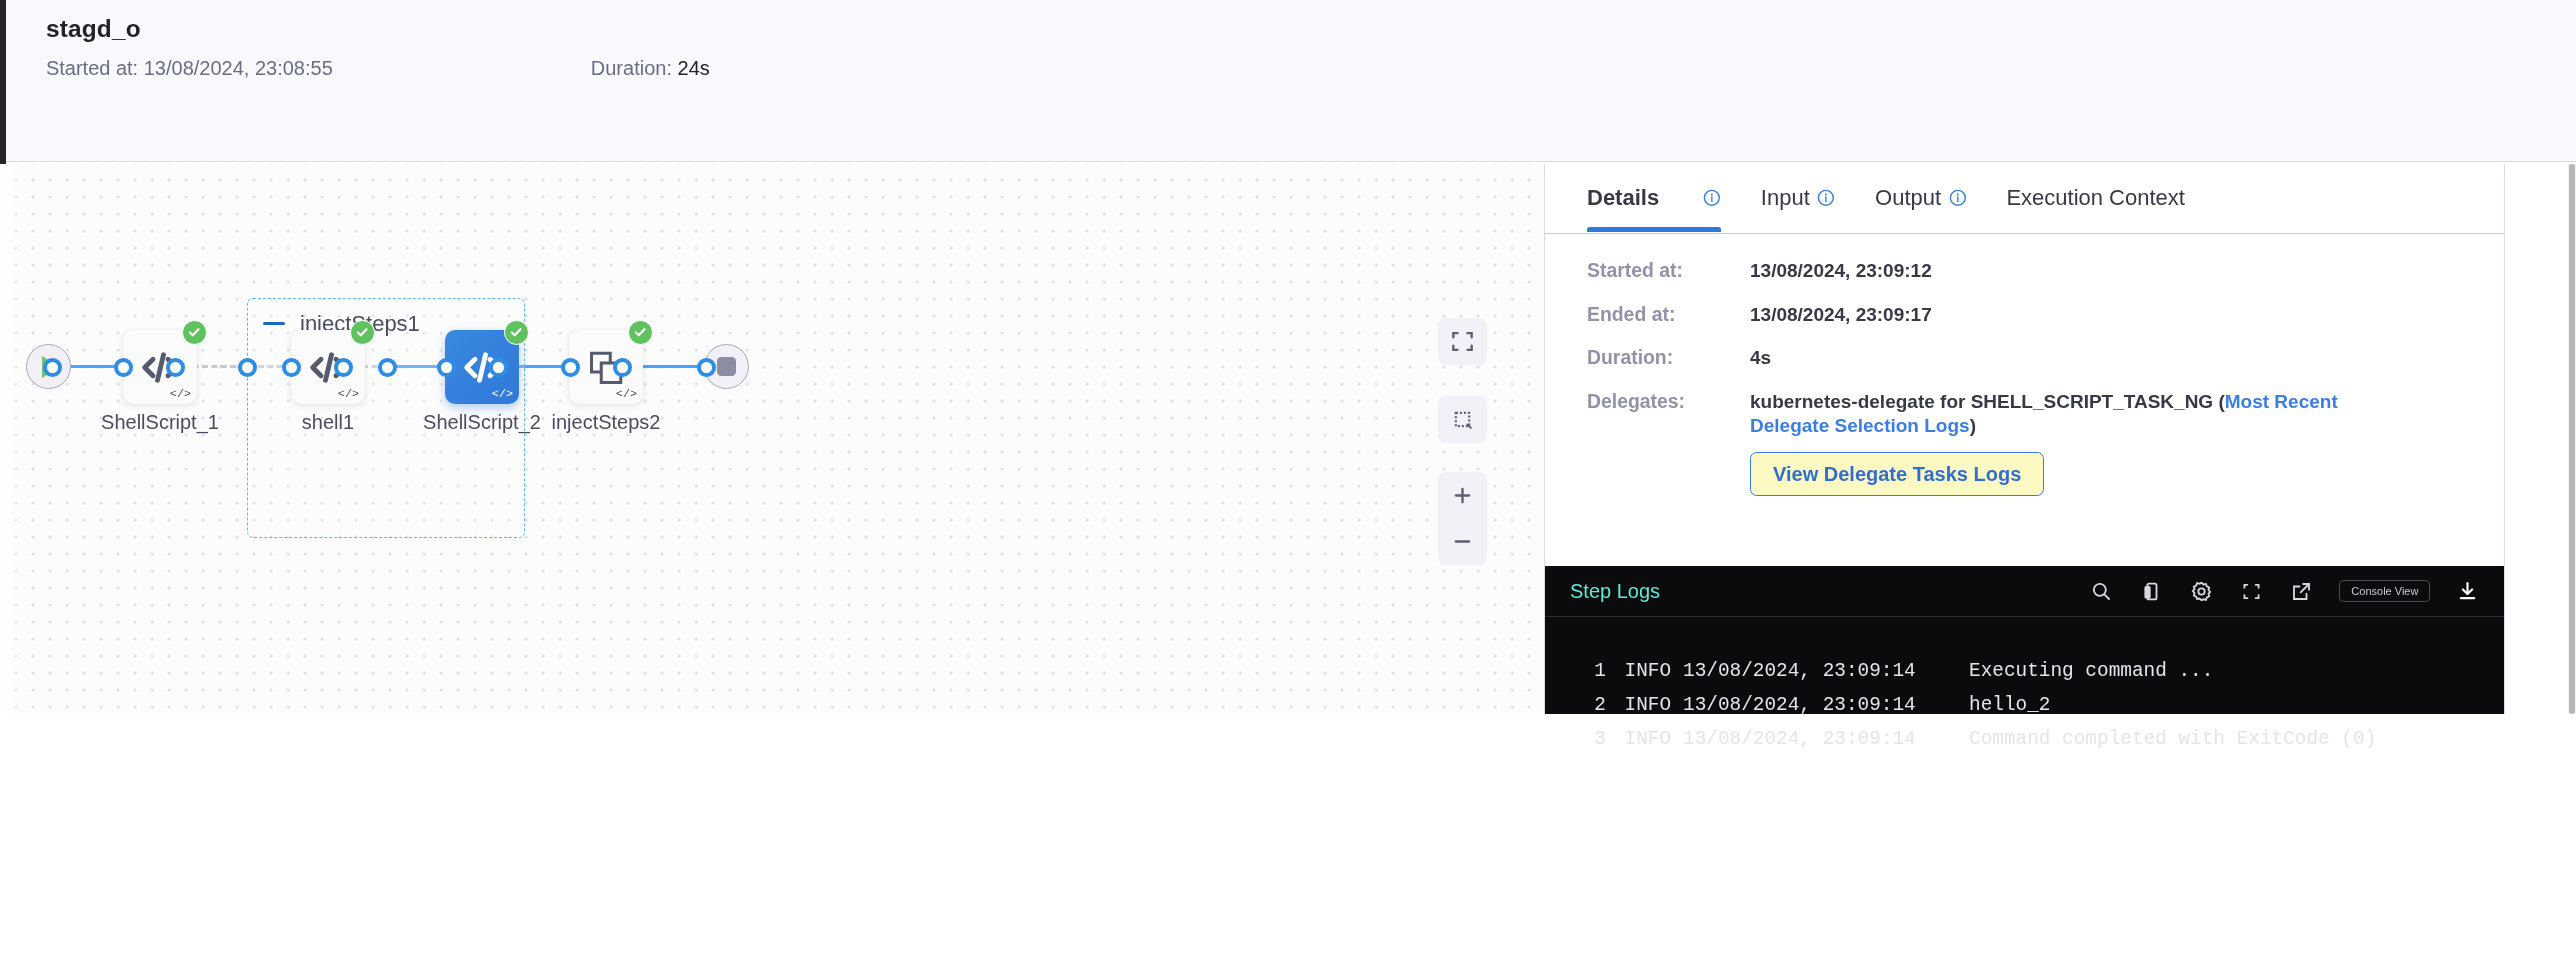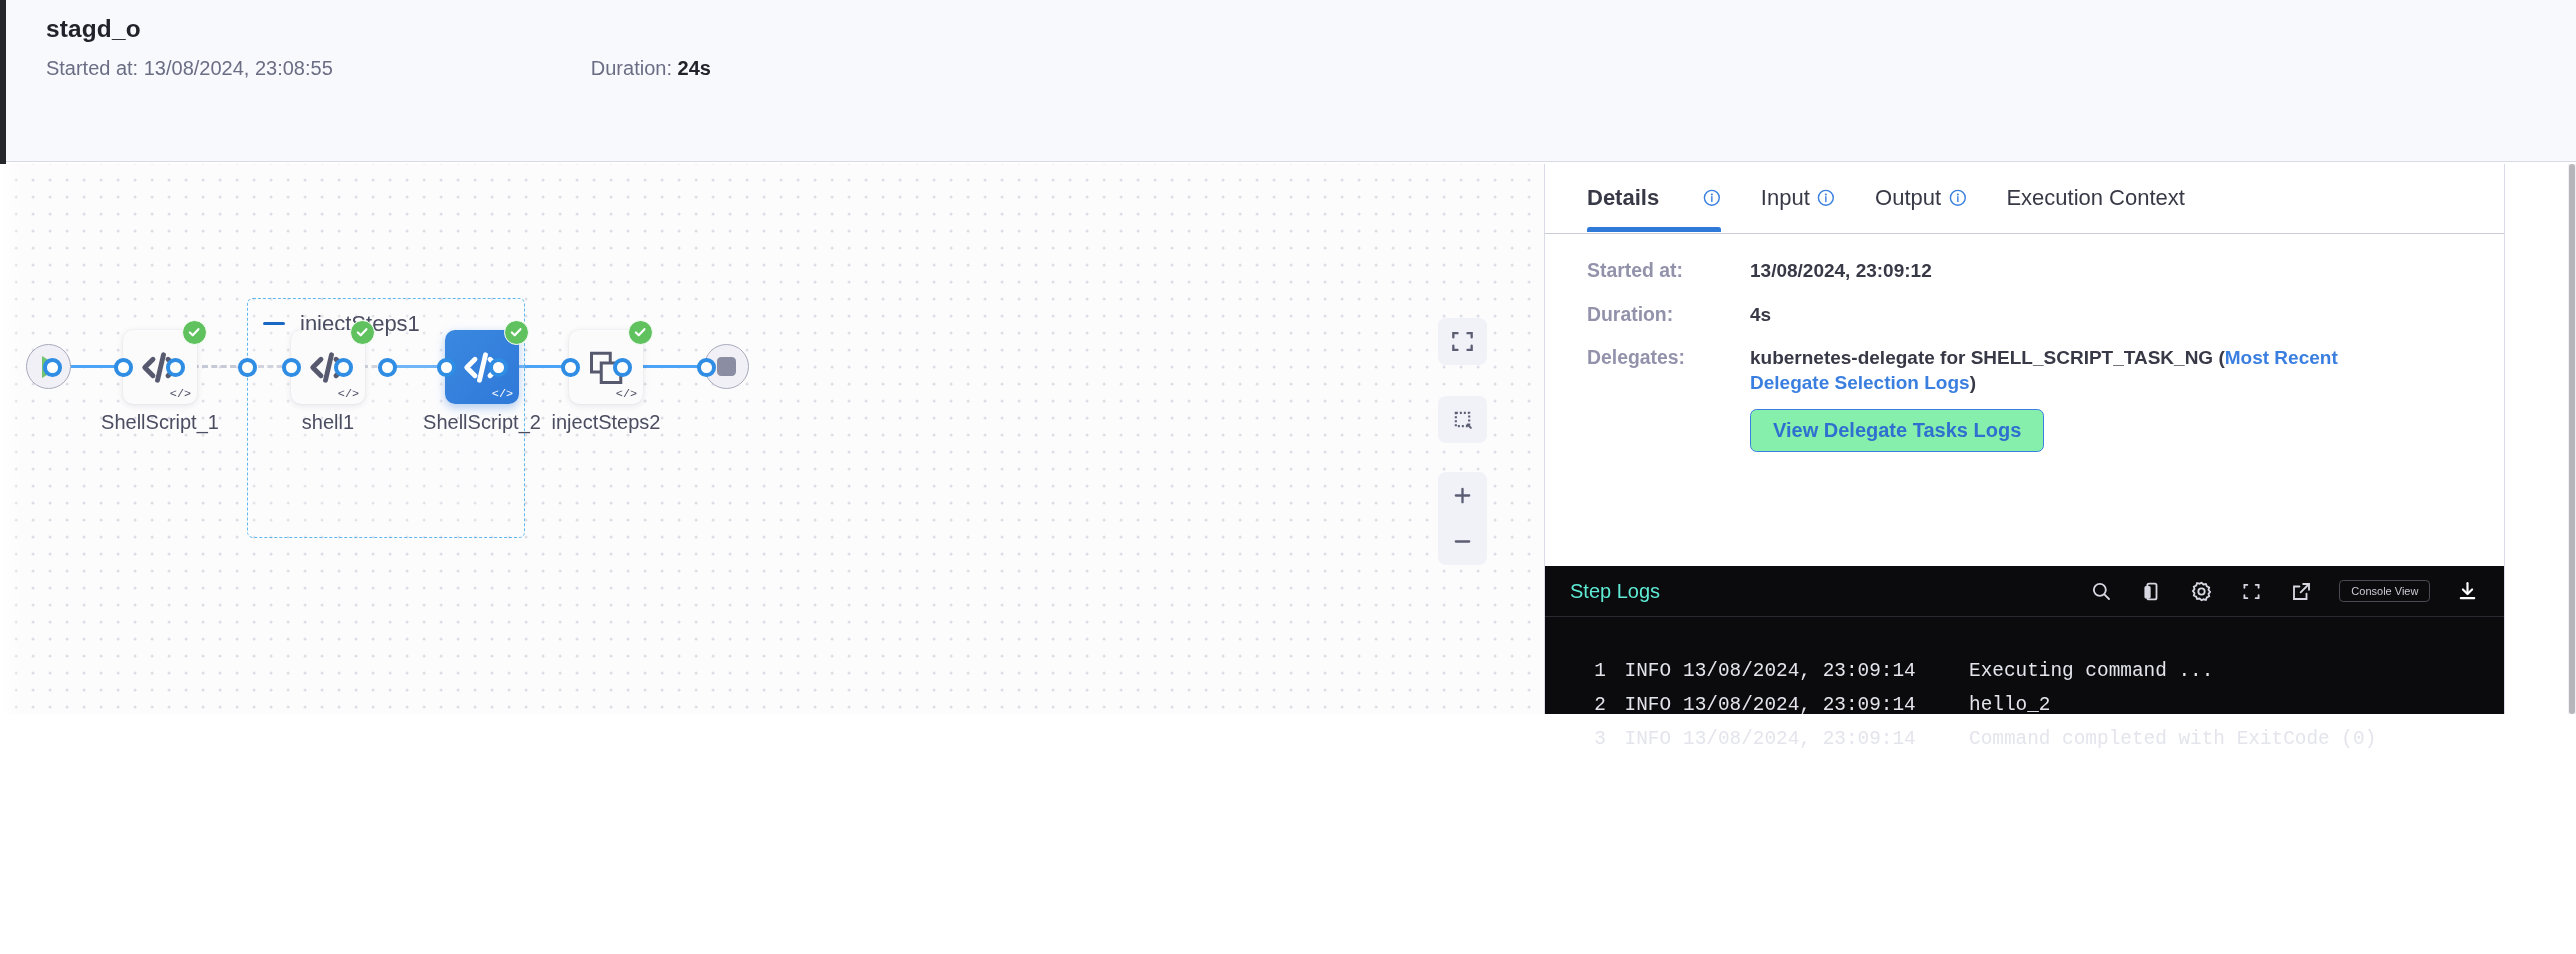--- a/index.html
+++ b/index.html
@@ -24,21 +24,21 @@
     border-bottom:1.7px solid #d9dae5;
   }
   .header-title {
     position:absolute; left:40px; top:15px;
     font-size:24.4px; font-weight:700; color:#22222a;
     letter-spacing:0.2px;
   }
   .header-meta { position:absolute; left:40px; top:57px; display:flex; }
   .meta-item { font-size:20px; color:#6b6d85; white-space:nowrap; }
   .meta-item.gap { margin-left:258px; }
-  .meta-strong { color:#22222a; font-weight:700;margin-top:20px; }
+  .meta-strong { color:#22222a; font-weight:400;margin-top:20px; }
 
   
   .canvas {
     position:absolute; left:0; top:164px; width:1544px; bottom:0;
     background-color:#fcfcfd;
     background-image: radial-gradient(#d3d4de 1.1px, transparent 1.2px);
     background-size: 17px 17px;
     background-position: 7.6px 7.6px;
     overflow:hidden;
   }
@@ -151,21 +151,21 @@
   .dlabel {
     width:163px; flex:0 0 163px;
     font-size:19.4px; font-weight:700; color:#9293ab;
   }
   .dvalue { font-size:19px; font-weight:700; color:#383946; line-height:1.28; }
   .dvalue .link { color:#3a7fe0; font-weight:700; }
   .btn-outline {
     margin-left:163px; margin-top:1.7px;
     display:inline-block; padding:9.3px 22px;
     border:1.7px solid #3a7fe0; border-radius:6.7px;
-    color:#2f6fd0; font-size:20px; font-weight:700; background:#86efac; cursor:pointer;
+    color:#2f6fd0; font-size:20px; font-weight:700; background:#fef9c3; cursor:pointer;
   }
 
   
   .console {
     position:absolute; left:1544px; top:566px; width:961px; bottom:0;
     background:#0b0b0d; border-left:1.7px solid #d9dae5; border-right:1.7px solid #d9dae5;
   }
   .console-head {
     height:51px; display:flex; align-items:center;
     border-bottom:0.8px solid #2a2a30; padding:0 23.6px 0 25px;
@@ -396,20 +396,24 @@
       </div>
       <div class="tab">
         <span>Execution Context</span>
       </div>
     </div>
 
     <div class="details-body">
       <div class="drow">
         <div class="dlabel">Started at:</div>
         <div class="dvalue">13/08/2024, 23:09:12</div>
+      </div>
+      <div class="drow">
+        <div class="dlabel">Ended at:</div>
+        <div class="dvalue">13/08/2024, 23:09:17</div>
       </div>
       <div class="drow">
         <div class="dlabel">Duration:</div>
         <div class="dvalue">4s</div>
       </div>
       <div class="drow" style="margin-bottom:11.8px;">
         <div class="dlabel">Delegates:</div>
         <div class="dvalue" style="max-width:640px;"><span>kubernetes-delegate for SHELL_SCRIPT_TASK_NG (</span><span class="link">Most Recent Delegate Selection Logs</span><span>)</span></div>
       </div>
       <div class="btn-outline">View Delegate Tasks Logs</div>

